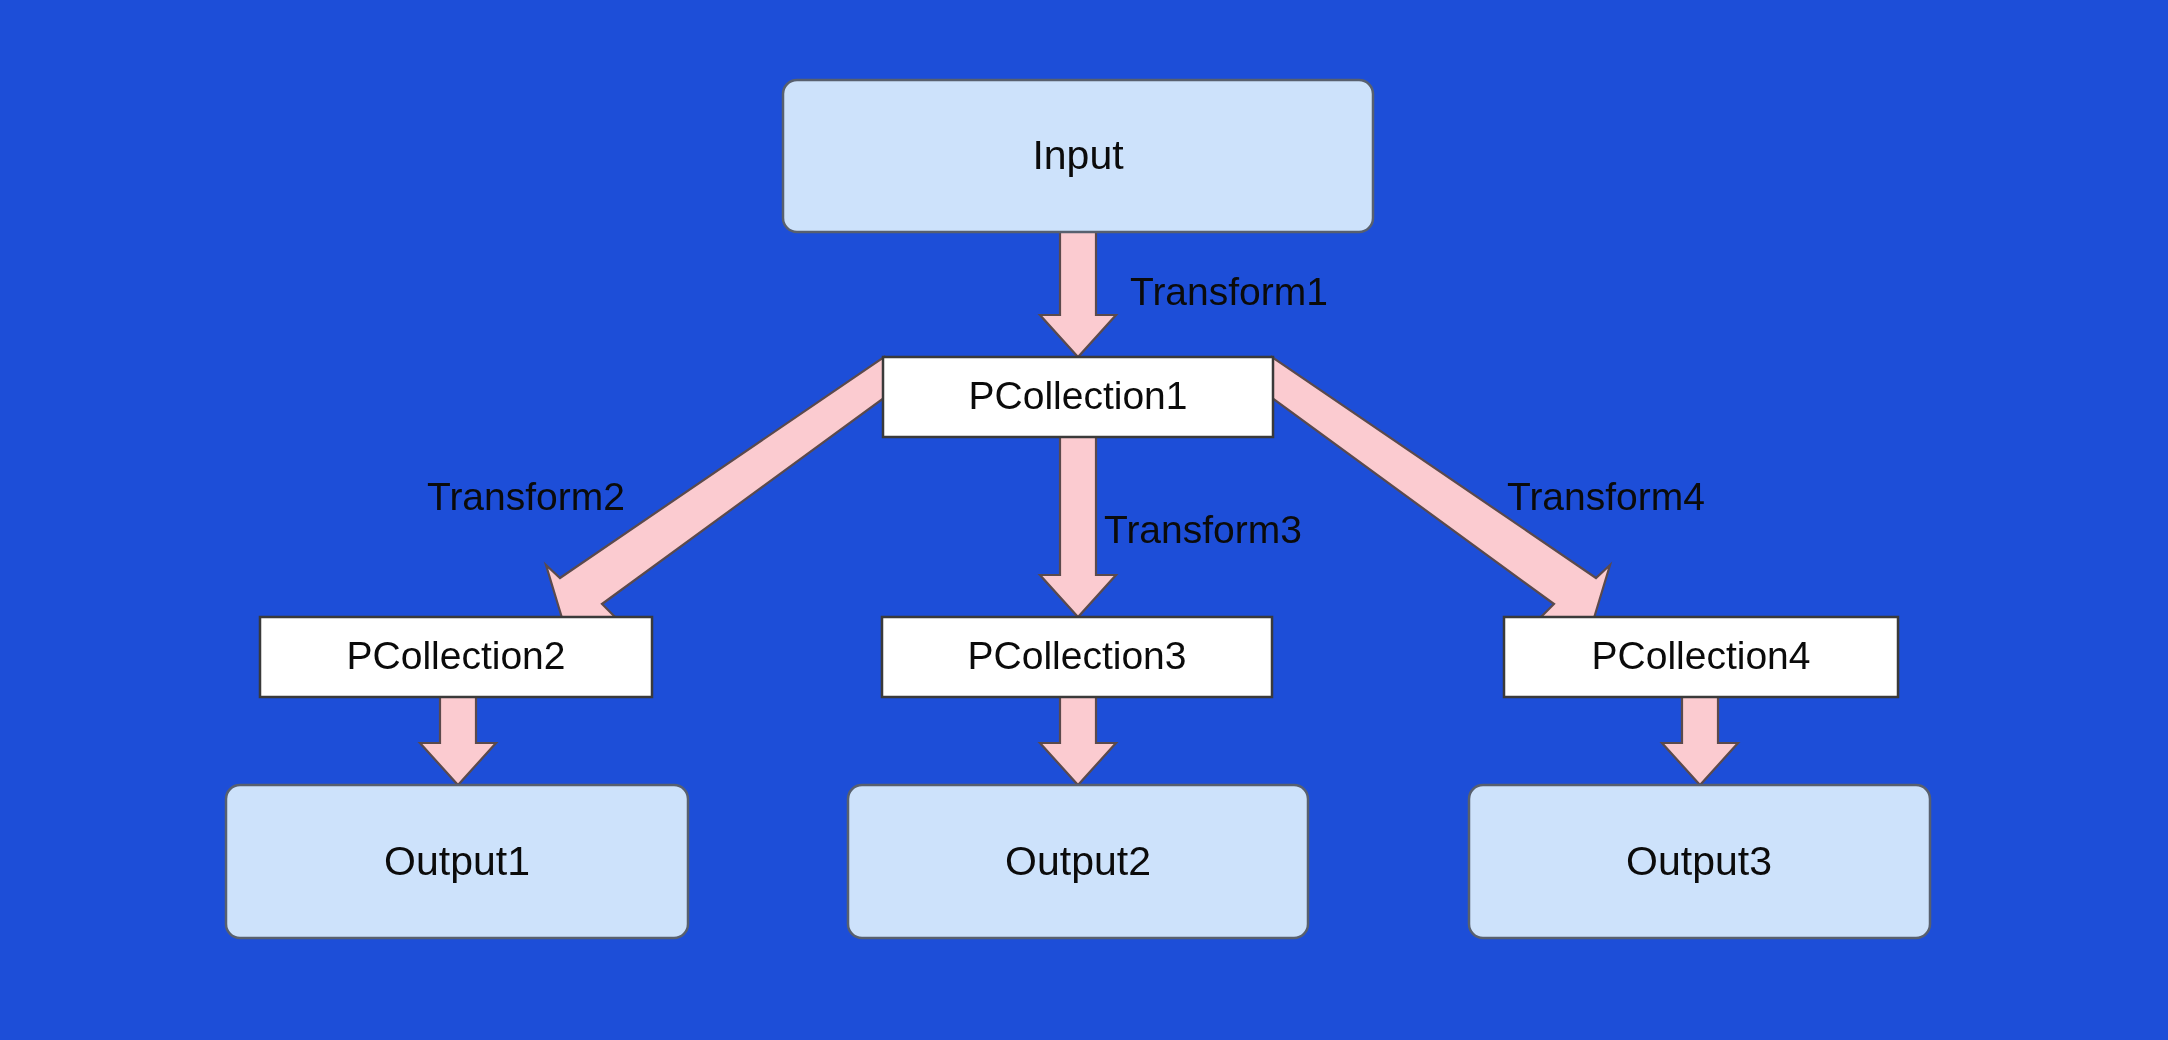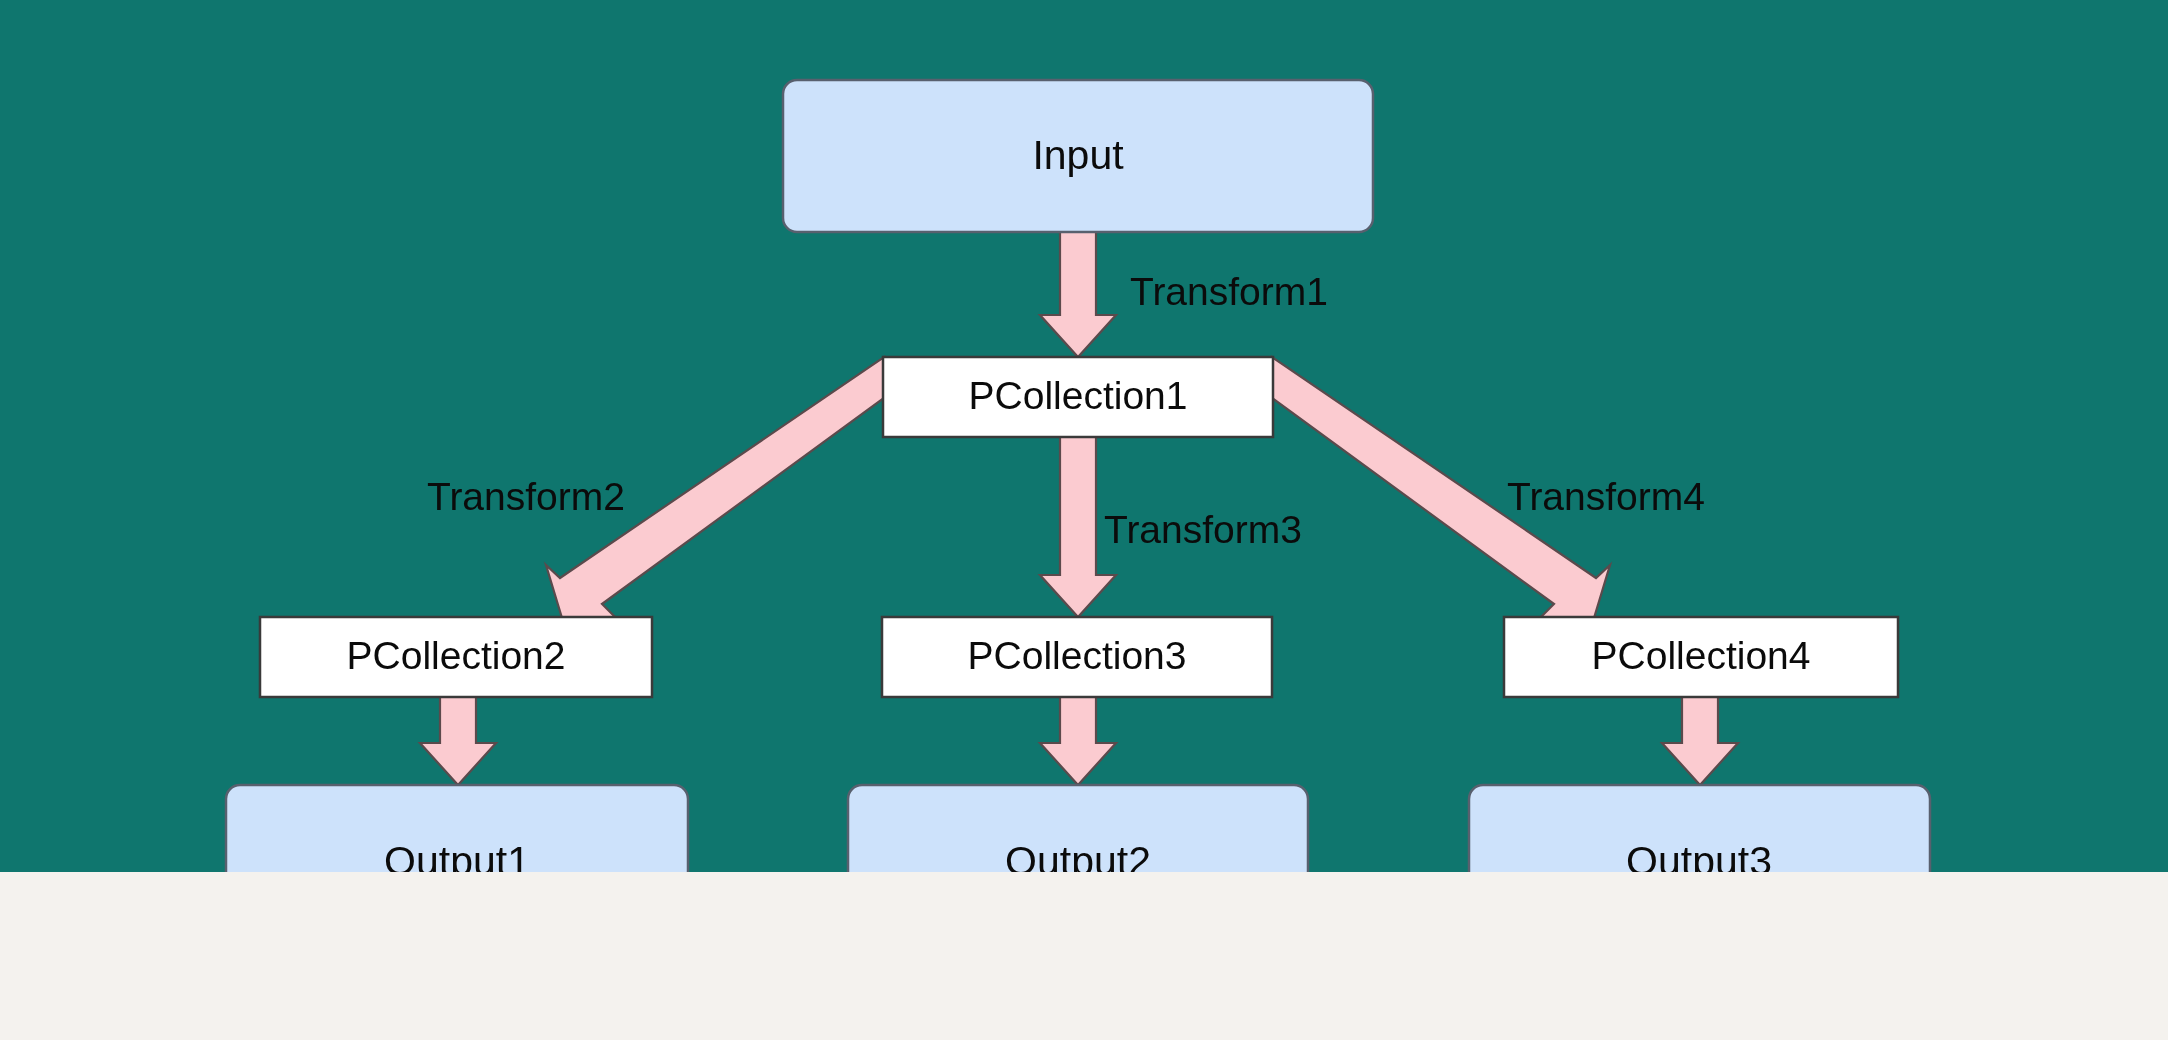--- a/index.html
+++ b/index.html
@@ -6,22 +6,22 @@
     margin: 0;
     padding: 0;
     background: #f4f2ee;
   }
   body {
     font-family: "Liberation Sans", sans-serif;
   }
   #canvas {
     position: relative;
     width: 2168px;
-    height: 872px;
-    background: #0f766e;
+    height: 1040px;
+    background: #1d4ed8;
     overflow: hidden;
   }
   #diagram-svg {
     position: absolute;
     left: 0;
     top: 0;
     width: 2168px;
     height: 1040px;
   }
   .node-label {

